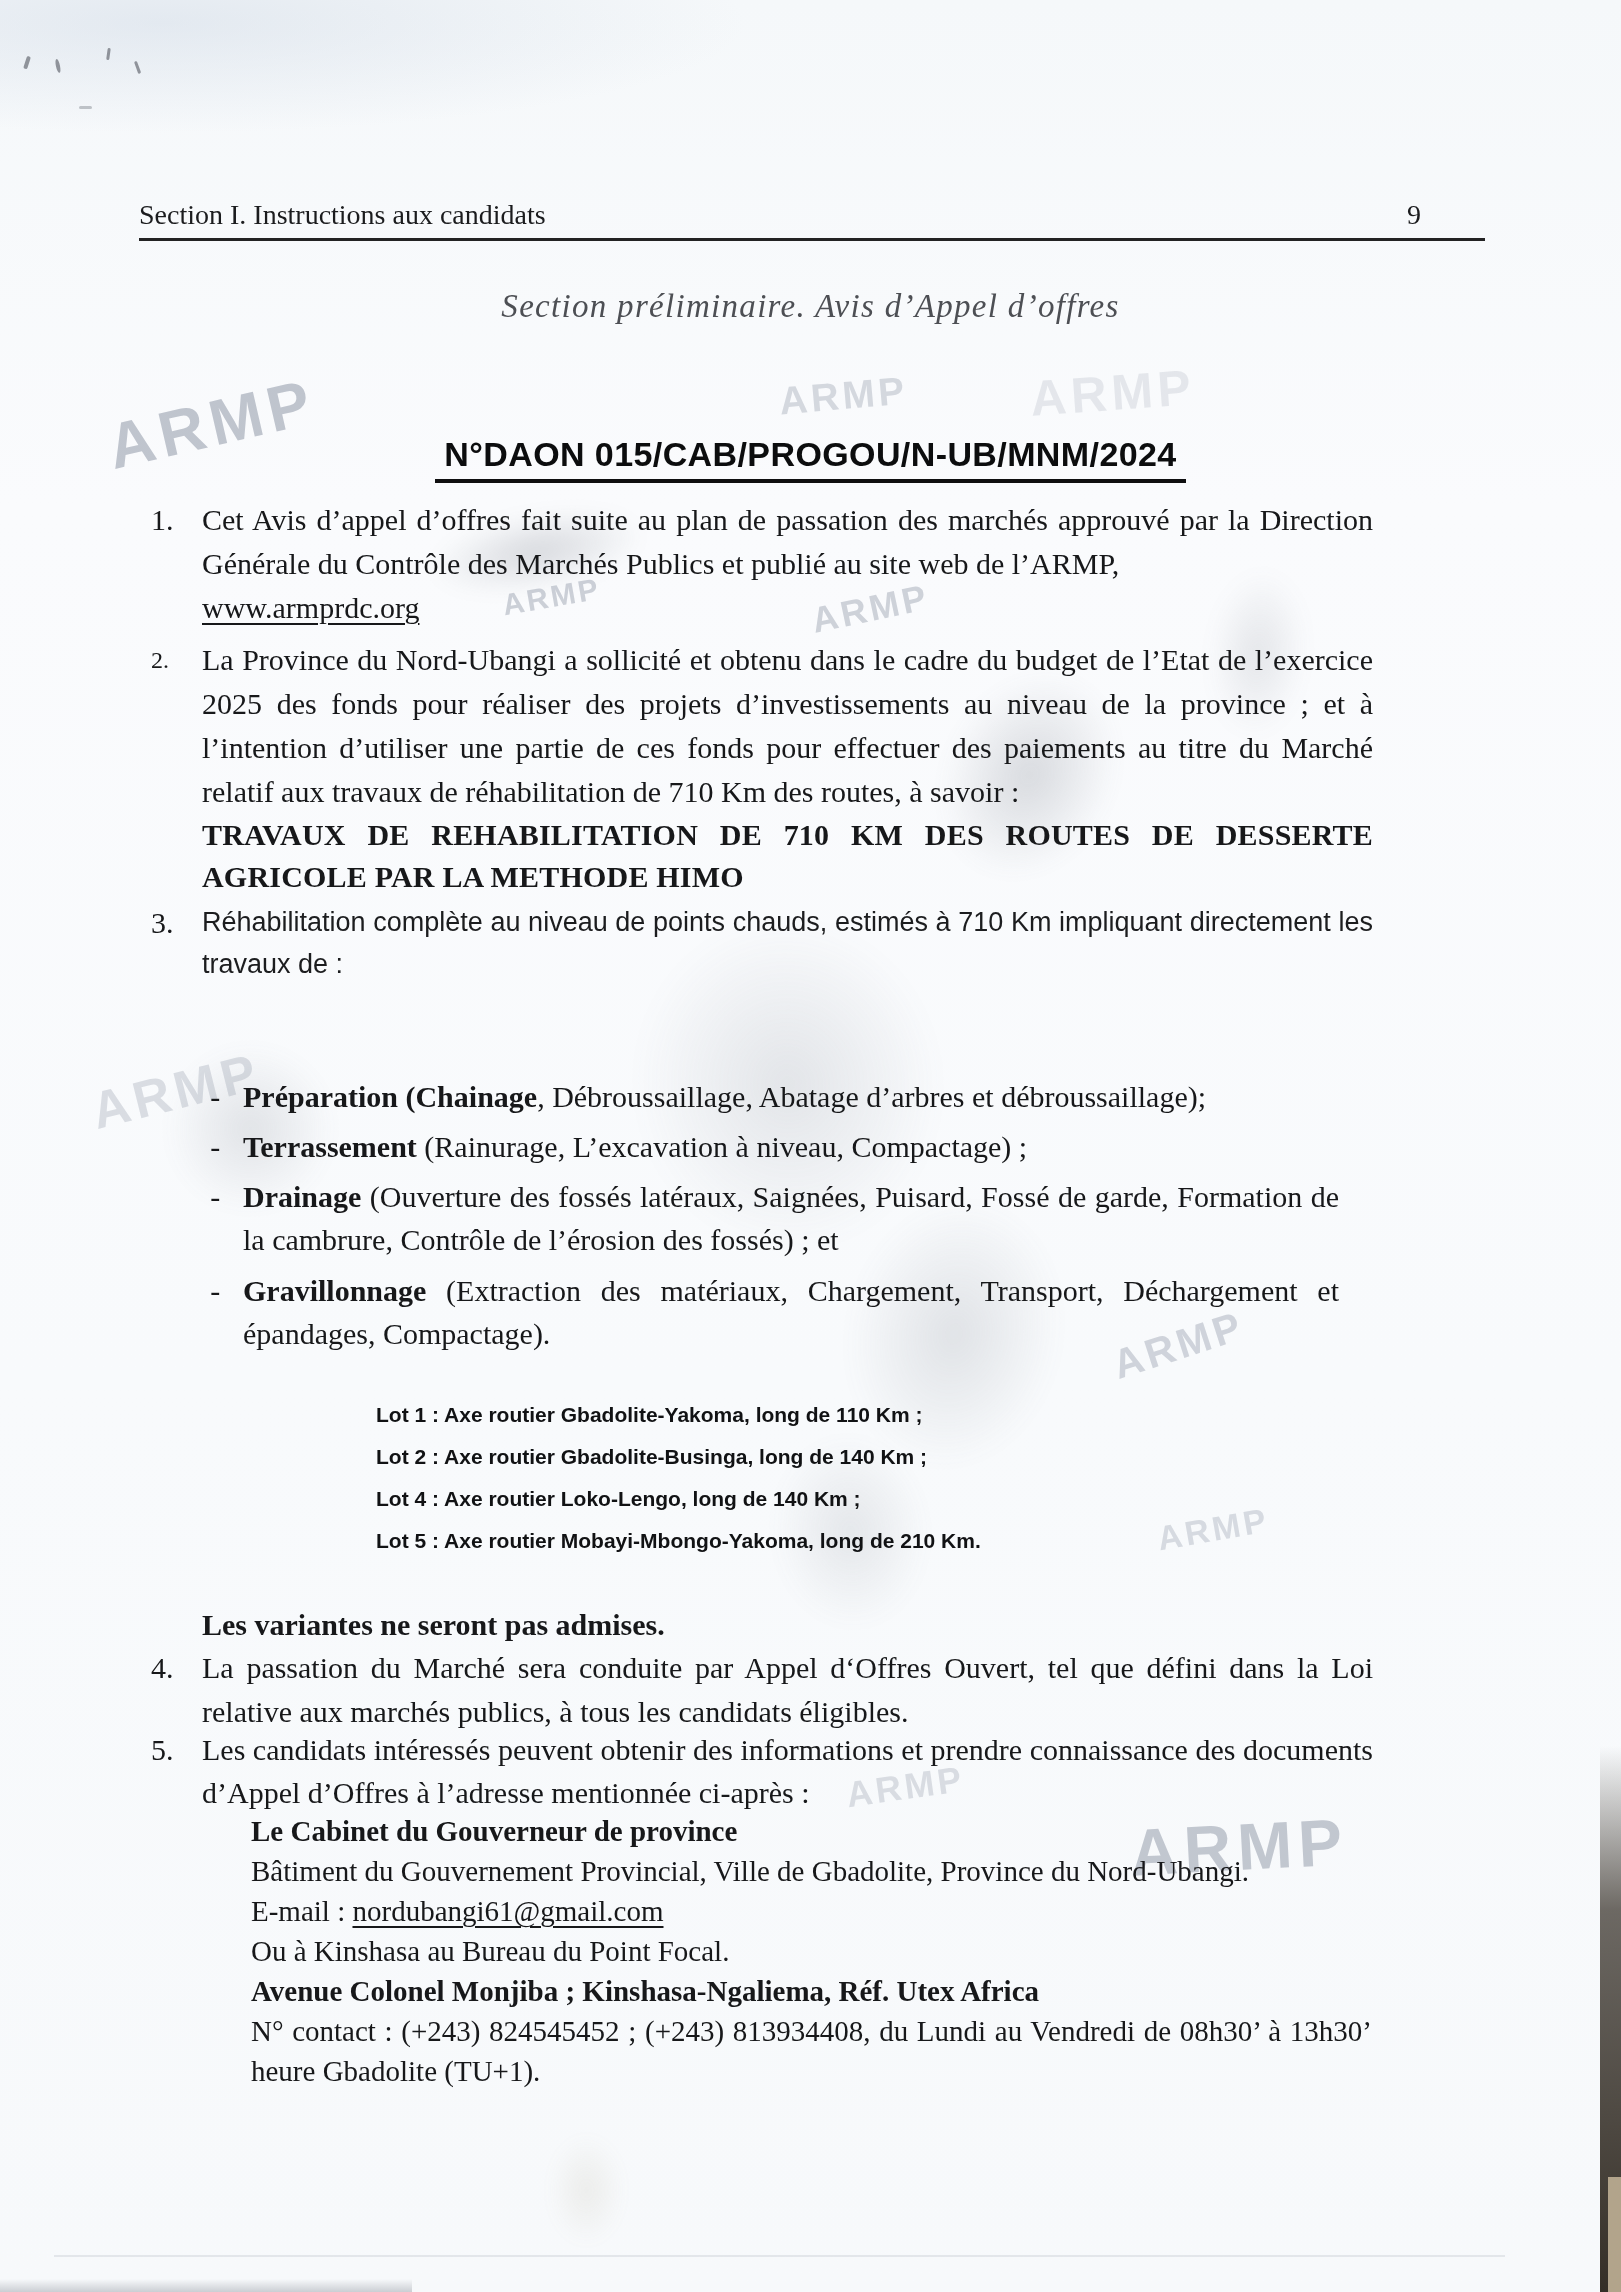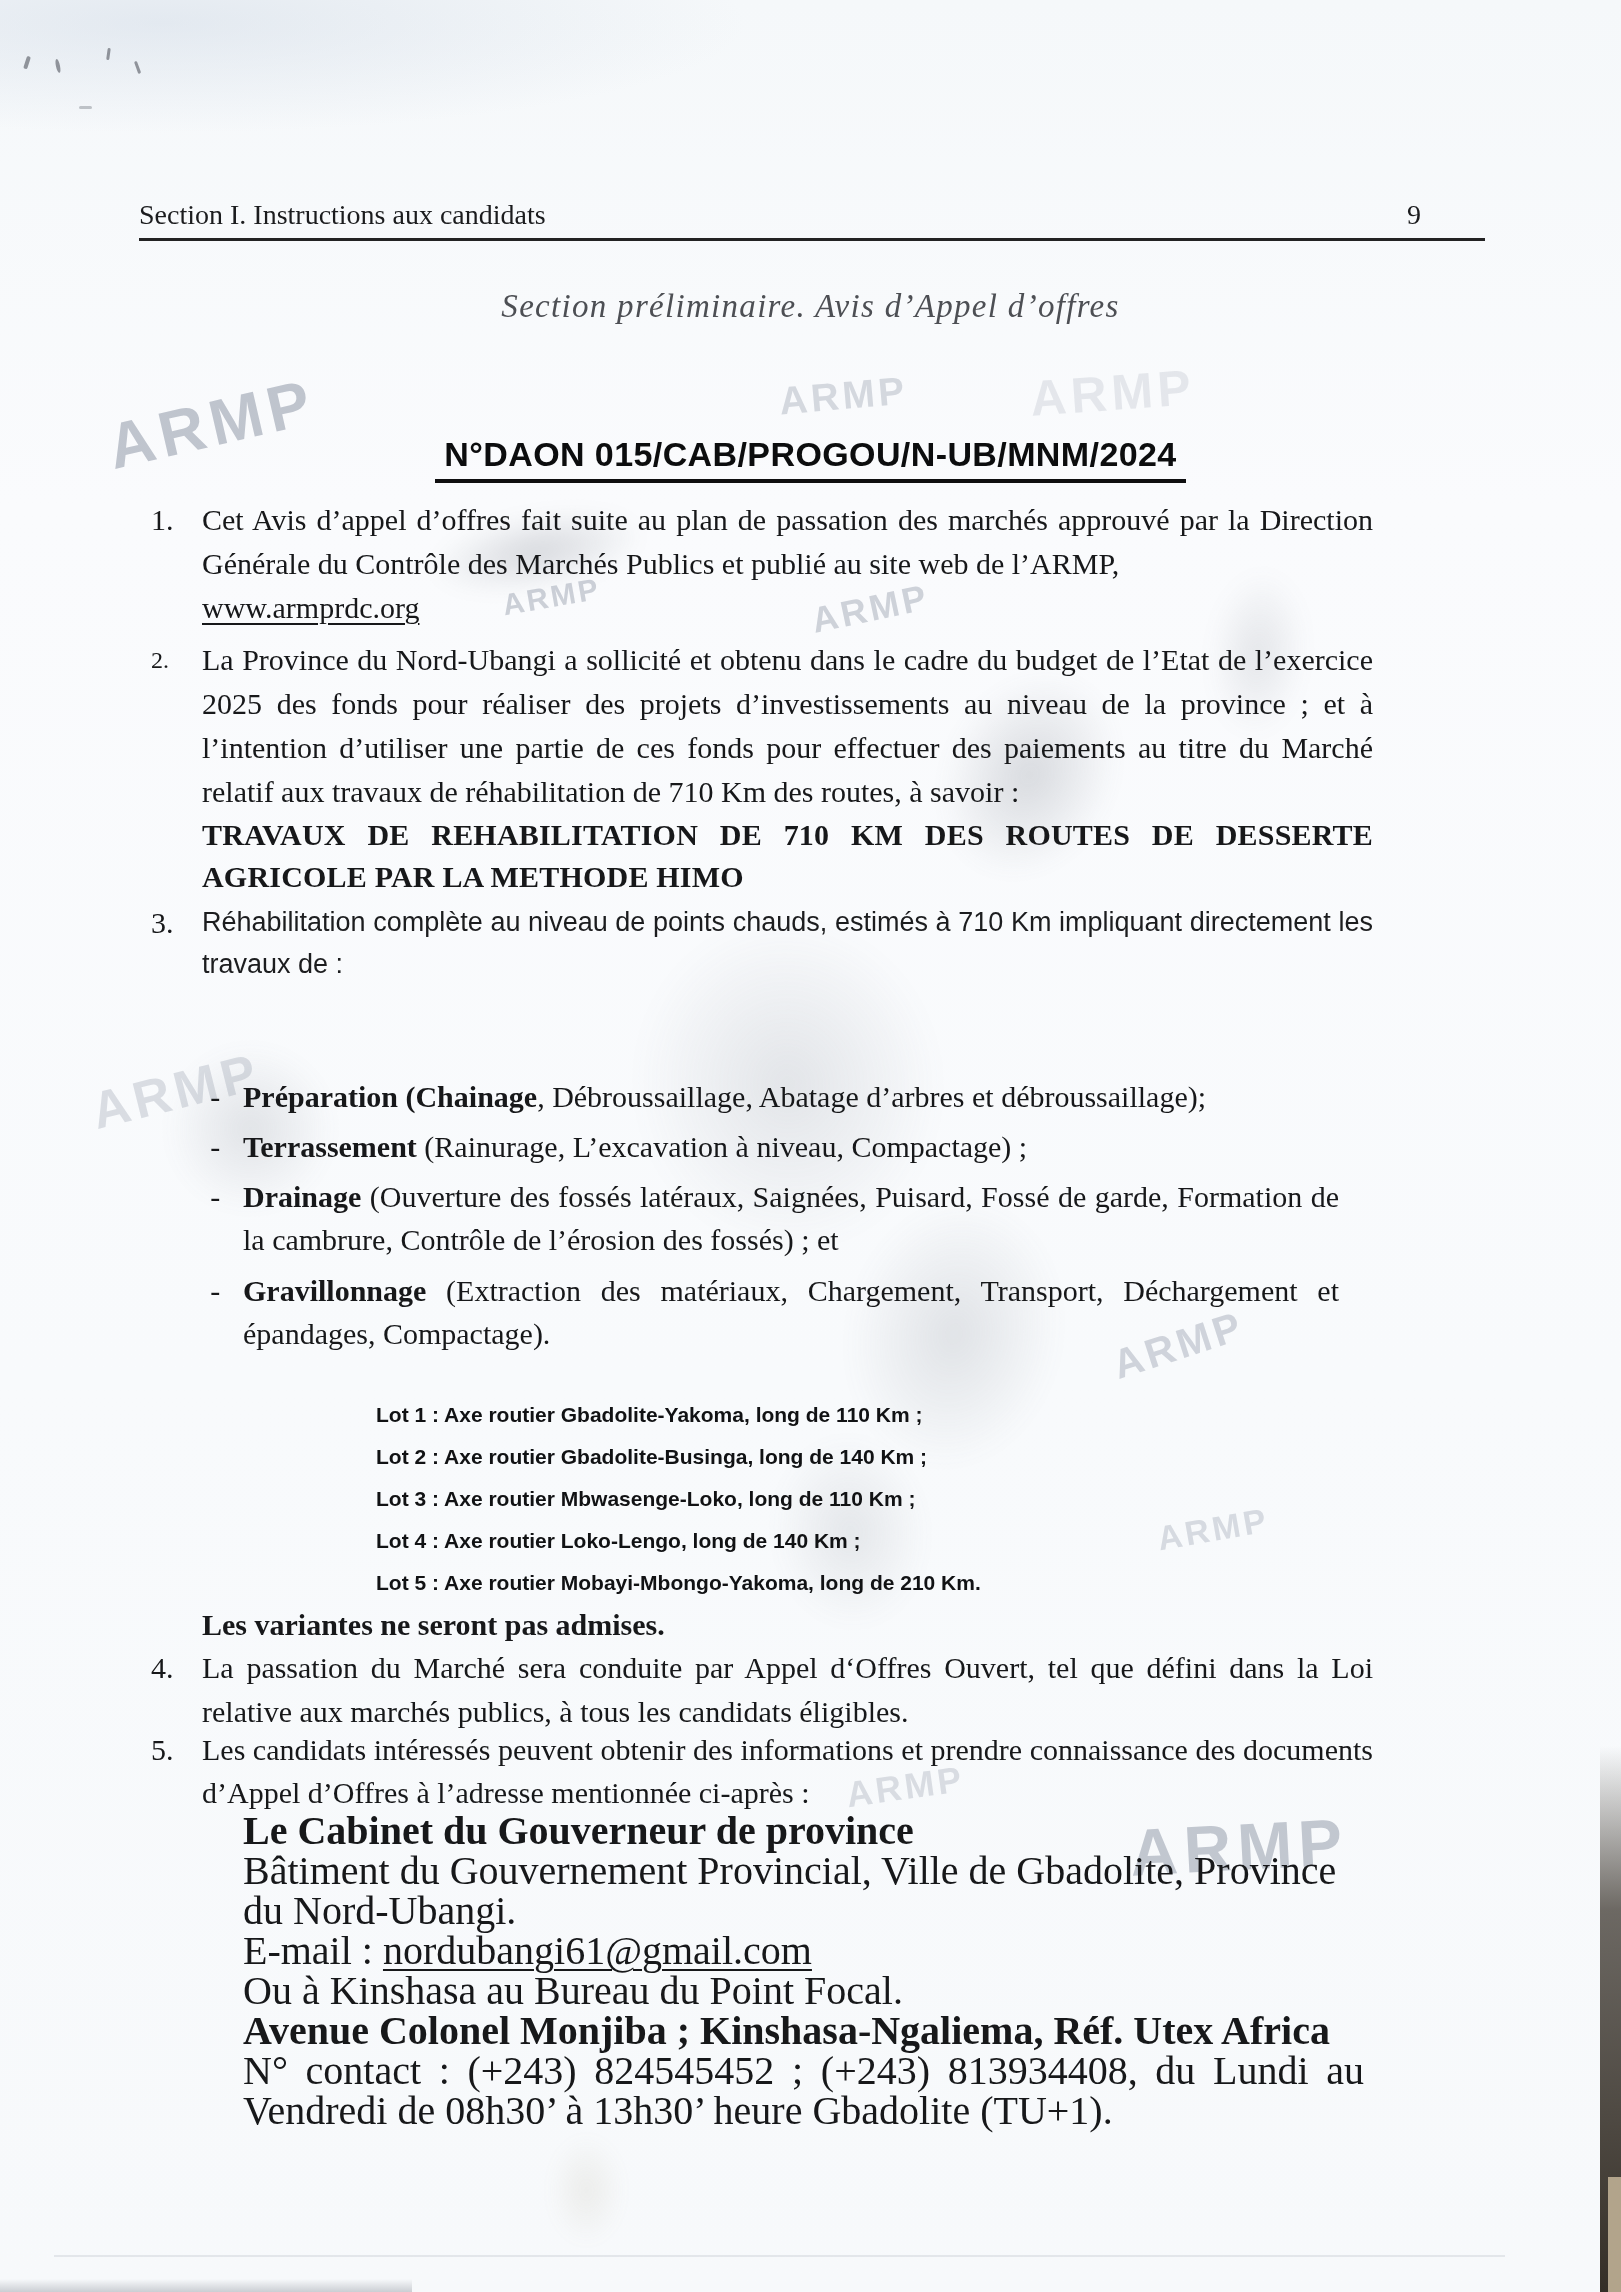--- a/index.html
+++ b/index.html
@@ -66,21 +66,21 @@
   .dash-item{position:relative; padding-left:40px; margin-bottom:7.2px; text-align:justify;}
   .dash-item .dash{position:absolute; left:7.2px;}
   .dash-item b{font-weight:700;}
   .lots-intro{position:absolute; left:199px; top:1349px; width:1173px; font-size:32px; line-height:43px;}
   .lots{
     position:absolute; left:376px; top:1394px;
     font-family:"Liberation Sans","DejaVu Sans",sans-serif; font-weight:700;
     font-size:21px; line-height:42px; color:#111214;
   }
   .variants{position:absolute; left:202px; top:1608px; font-weight:700; font-size:30px;}
-  .address{position:absolute; left:243px; top:1811px; width:1121px; font-size:40px; line-height:40px;}
+  .address{position:absolute; left:251px; top:1811px; width:1121px; font-size:29px; line-height:40px;}
   .address .b{font-weight:700;}
   .address .line{text-align:left;}
   .address .justify{text-align:justify;}
 </style>
 </head>
 <body>
 
 <div class="page">
 
   <div class="wm-layer">
@@ -145,21 +145,20 @@
   <div class="sublist">
       <div class="dash-item"><span class="dash">-</span><b>Préparation (Chainage</b><span>, Débroussaillage, Abatage d’arbres et débroussaillage);</span></div>
       <div class="dash-item"><span class="dash">-</span><b>Terrassement</b><span> (Rainurage, L’excavation à niveau, Compactage) ;</span></div>
       <div class="dash-item"><span class="dash">-</span><b>Drainage</b><span> (Ouverture des fossés latéraux, Saignées, Puisard, Fossé de garde, Formation de la cambrure, Contrôle de l’érosion des fossés) ; et</span></div>
       <div class="dash-item"><span class="dash">-</span><b>Gravillonnage</b><span> (Extraction des matériaux, Chargement, Transport, Déchargement et épandages, Compactage).</span></div>
     </div>
 
   <div class="lots">
       <div class="lot-line">Lot 1 : Axe routier Gbadolite-Yakoma, long de 110 Km ;</div>
       <div class="lot-line">Lot 2 : Axe routier Gbadolite-Businga, long de 140 Km ;</div>
-      <div class="lot-line">Lot 3 : Axe routier Mbwasenge-Loko, long de 110 Km ;</div>
       <div class="lot-line">Lot 4 : Axe routier Loko-Lengo, long de 140 Km ;</div>
       <div class="lot-line">Lot 5 : Axe routier Mobayi-Mbongo-Yakoma, long de 210 Km.</div>
     </div>
   <div class="variants">Les variantes ne seront pas admises.</div>
 
   <div class="item" style="top:1646px;">
     <span class="num">4.</span>
     <span>La passation du Marché sera conduite par Appel d‘Offres Ouvert, tel que défini dans la Loi relative aux marchés publics, à tous les candidats éligibles.</span>
   </div>
 

